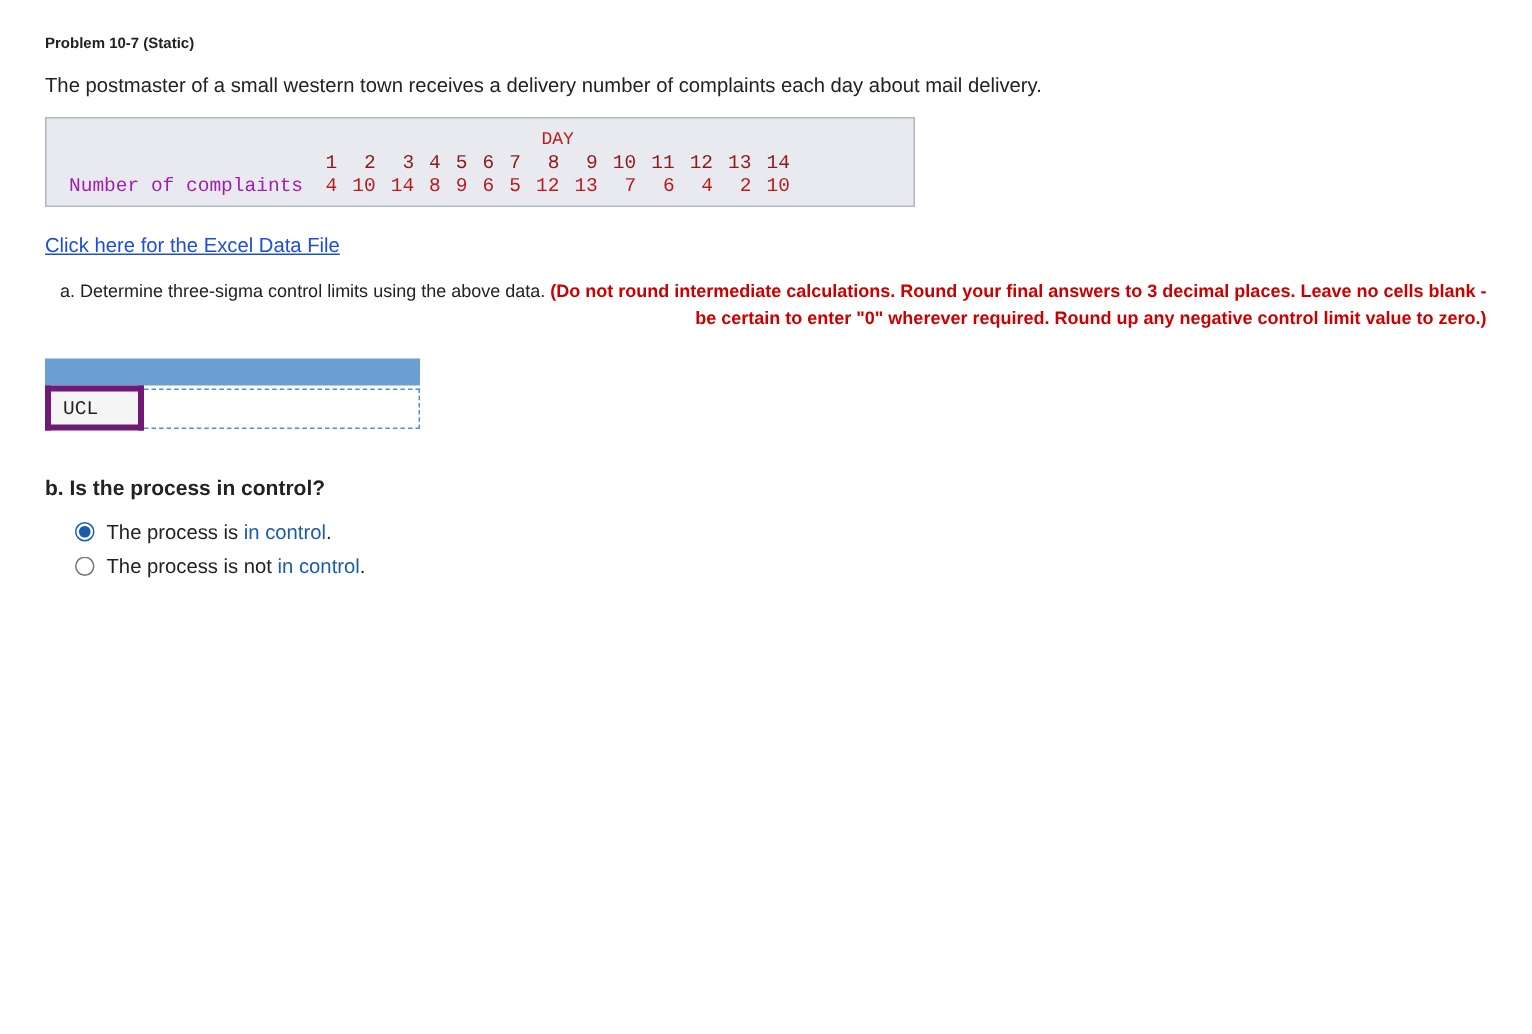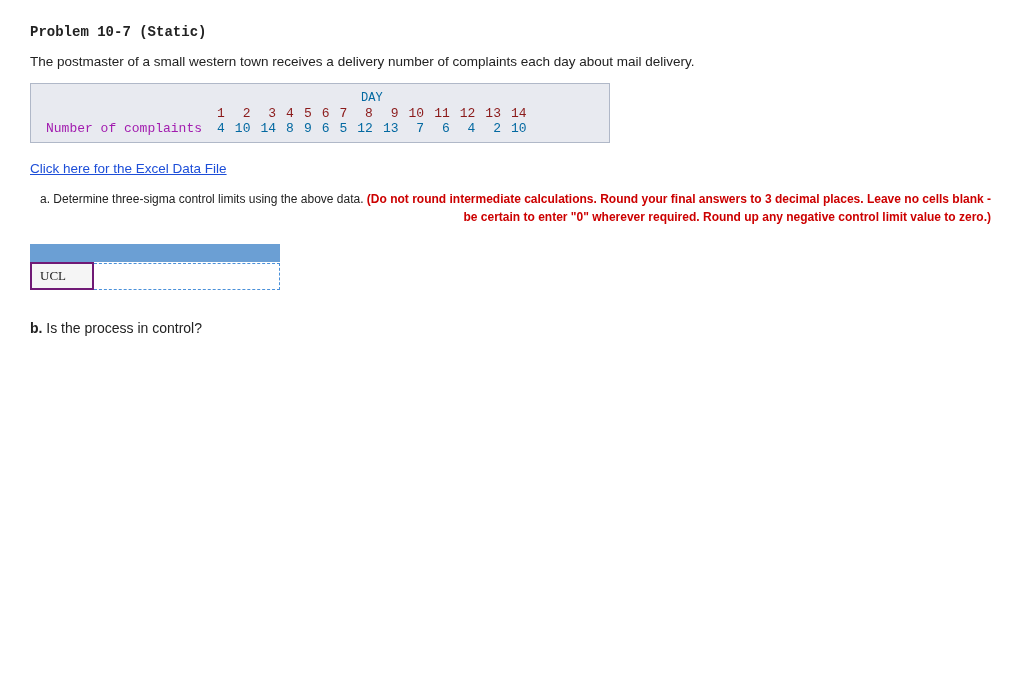--- a/index.html
+++ b/index.html
@@ -5,45 +5,44 @@
     * { box-sizing: border-box; margin: 0; padding: 0; }
     body {
       font-family: Arial, sans-serif;
       font-size: 14px;
       background: #fff;
       color: #222;
       padding: 24px 30px;
       max-width: 1021px;
     }
     .problem-title {
-      font-size: 14px;
-      font-weight: bold;
-      margin-bottom: 14px;
-      font-family: Liberation Mono, monospace;
+      font-size: 10px;
+      font-weight: bold;
+      margin-bottom: 14px;
     }
     .intro-text {
       font-size: 13.5px;
       margin-bottom: 14px;
     }
     .data-table-wrapper {
       background: #e8eaf0;
       border: 1px solid #b0b8c8;
       display: inline-block;
       padding: 6px 10px 6px 10px;
       margin-bottom: 14px;
       min-width: 580px;
     }
     .data-table {
       border-collapse: collapse;
       font-family: 'Courier New', monospace;
       font-size: 13px;
     }
     .data-table td {
       padding: 1px 5px;
-      color: #0369a1;
+      color: #b91c1c;
       white-space: nowrap;
     }
     .day-header-row td {
       color: #8b1a1a;
       text-align: right;
       padding: 0 5px;
     }
     .data-row td {
       text-align: right;
       padding: 0 5px;
@@ -81,38 +80,38 @@
     .control-table tbody tr {
       background: #fff;
     }
     .control-table tbody td {
       border: 1px dashed #4a90d9;
       padding: 3px 8px;
       font-size: 13px;
       height: 26px;
     }
     .control-table tbody td.row-label {
-      border: 2px solid #701a75;
+      border: 4px solid #701a75;
       background: #f5f5f5;
       width: 60px;
-      font-family: Liberation Serif, serif;
+      font-family: Liberation Mono, monospace;
       font-size: 13px;
     }
     .control-table tbody td.input-cell {
       border: 1px dashed #4a90d9;
       width: 180px;
     }
     .part-b-title {
       font-size: 14px;
       font-weight: bold;
       margin-bottom: 14px;
       margin-top: 10px;
     }
     .part-b-title span.normal {
-      font-weight: normal;
+      font-weight: bold;
     }
     .radio-group {
       margin-left: 20px;
     }
     .radio-option {
       display: flex;
       align-items: center;
       margin-bottom: 8px;
       font-size: 13.5px;
     }
@@ -210,16 +209,26 @@
       </tr>
     </tbody>
   </table>
 </div>
 
 <div style="margin-top: 20px;">
   <div class="part-b-title">
     <span>b. </span><span class="normal">Is the process in control?</span>
   </div>
 
+  <div class="radio-group">
+    <div class="radio-option">
+      <input type="radio" name="process-control" checked="" style="">
+      <span>The process is <span class="in-control">in control</span>.</span>
+    </div>
+    <div class="radio-option">
+      <input type="radio" name="process-control" style="">
+      <span>The process is not <span class="in-control">in control</span>.</span>
+    </div>
+  </div>
 </div>
 
 
 
 
 </body></html>

